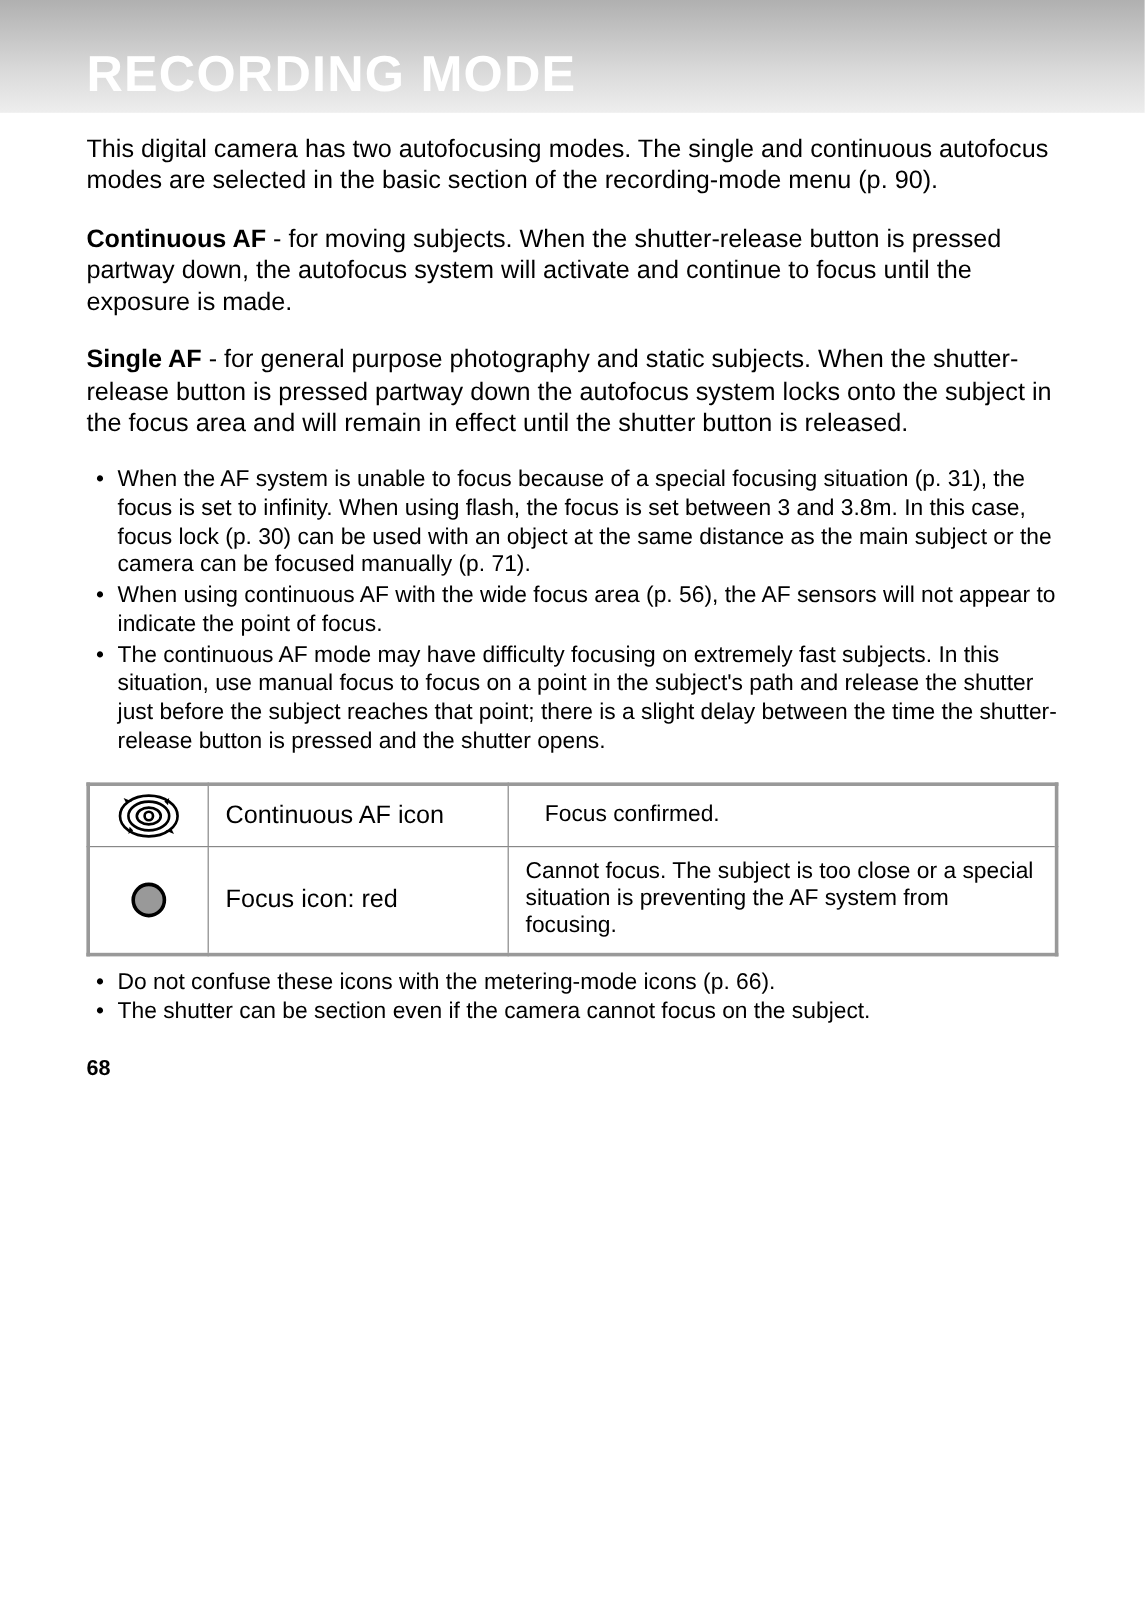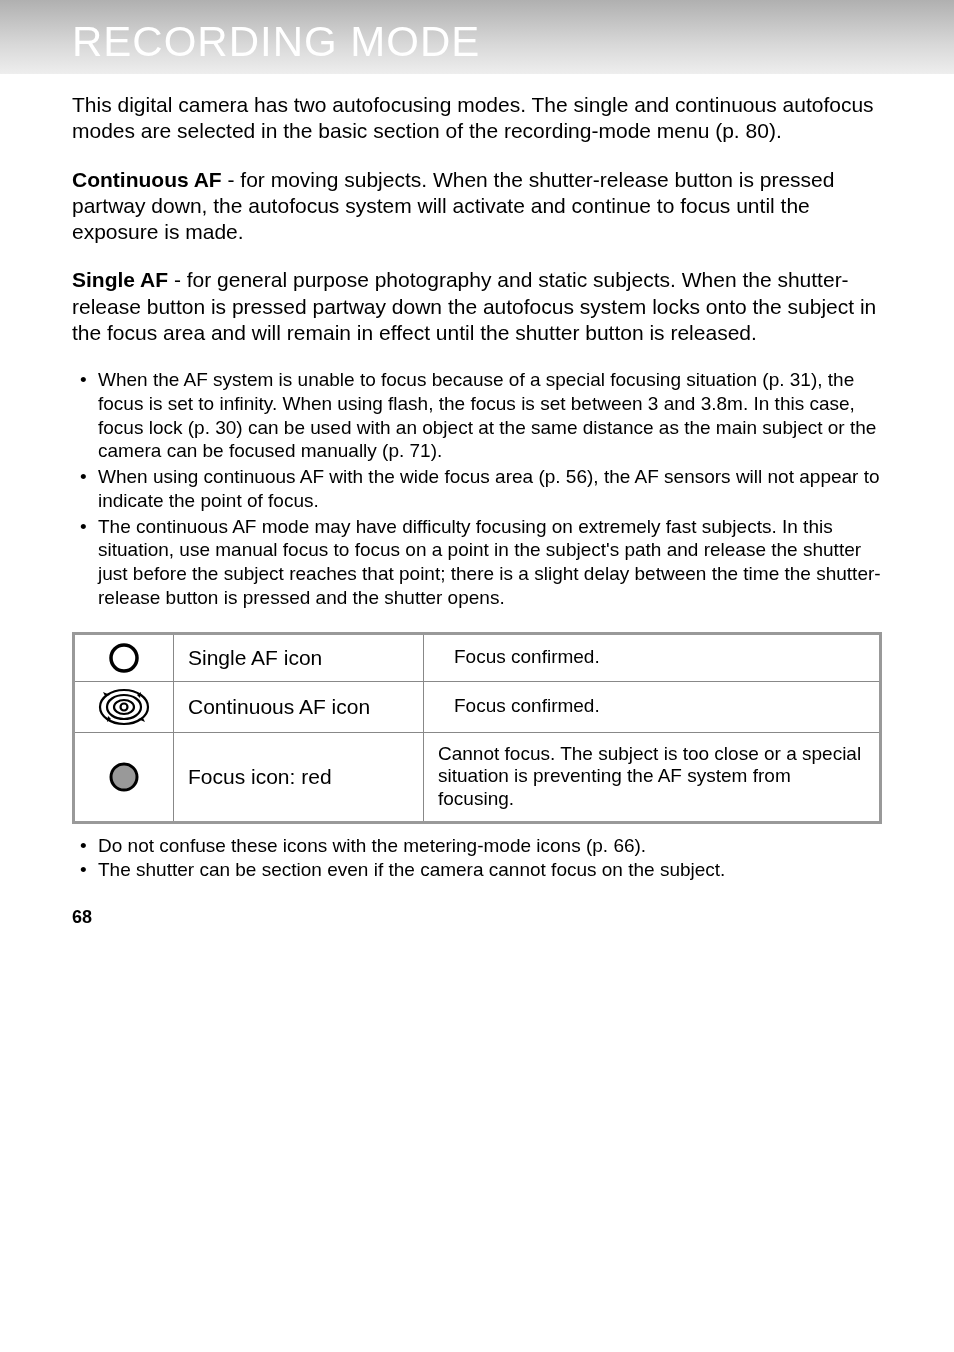--- a/index.html
+++ b/index.html
@@ -9,23 +9,24 @@
       background: #fff;
       font-family: Helvetica, Arial, sans-serif;
       color: #000;
     }
     .header-band {
       background: linear-gradient(to bottom, #b0b0b0 0%, #d8d8d8 60%, #eeeeee 100%);
       padding: 18px 72px 8px 72px;
     }
     .header-band h1 {
       font-size: 42px;
-      font-weight: 400;
+      font-weight: 700;
       letter-spacing: 1px;
       color: #fff;
+      margin-top: 20px;
     }
     .content {
       padding: 18px 72px 0 72px;
     }
     .section-title {
       font-size: 26px;
       font-weight: 400;
       letter-spacing: 0.5px;
       margin-bottom: 4px;
     }
@@ -106,47 +107,38 @@
 </head>
 <body>
 
 <div class="header-band">
   <h1>RECORDING MODE</h1>
 </div>
 
 <div class="content">
 
 
-  <p class="body-text">This digital camera has two autofocusing modes. The single and continuous autofocus modes are selected in the basic section of the recording-mode menu (p. 80).</p>
+  <p class="body-text">This digital camera has two autofocusing modes. The single and continuous autofocus modes are selected in the basic section of the recording-mode menu (p. 90).</p>
 
   <p class="body-text">
     <b>Continuous AF</b><span> - for moving subjects. When the shutter-release button is pressed partway down, the autofocus system will activate and continue to focus until the exposure is made.</span>
   </p>
 
   <p class="body-text">
     <b>Single AF</b><span> - for general purpose photography and static subjects. When the shutter-release button is pressed partway down the autofocus system locks onto the subject in the focus area and will remain in effect until the shutter button is released.</span>
   </p>
 
   <ul class="bullet-list">
     <li>When the AF system is unable to focus because of a special focusing situation (p. 31), the focus is set to infinity. When using flash, the focus is set between 3 and 3.8m. In this case, focus lock (p. 30) can be used with an object at the same distance as the main subject or the camera can be focused manually (p. 71).</li>
     <li>When using continuous AF with the wide focus area (p. 56), the AF sensors will not appear to indicate the point of focus.</li>
     <li>The continuous AF mode may have difficulty focusing on extremely fast subjects. In this situation, use manual focus to focus on a point in the subject's path and release the shutter just before the subject reaches that point; there is a slight delay between the time the shutter-release button is pressed and the shutter opens.</li>
   </ul>
 
   <table class="focus-table">
     <tbody>
-        <tr>
-      <td class="icon-cell">
-        <svg width="34" height="34" viewBox="0 0 34 34">
-          <circle cx="17" cy="17" r="13" fill="none" stroke="#000" stroke-width="3.5"></circle>
-        </svg>
-      </td>
-      <td class="label-cell">Single AF icon</td>
-      <td class="desc-cell center">Focus confirmed.</td>
-    </tr>
     <tr>
       <td class="icon-cell">
         <svg width="52" height="38" viewBox="0 0 52 38">
           <ellipse cx="26" cy="19" rx="24" ry="17" fill="none" stroke="#000" stroke-width="2.2"></ellipse>
           <ellipse cx="26" cy="19" rx="17" ry="12" fill="none" stroke="#000" stroke-width="2.2"></ellipse>
           <ellipse cx="26" cy="19" rx="10" ry="7" fill="none" stroke="#000" stroke-width="2.2"></ellipse>
           <circle cx="26" cy="19" r="3.5" fill="none" stroke="#000" stroke-width="2.2"></circle>
           <path d="M 7 8 L 5 4 L 12 7 Z" fill="#000"></path>
           <path d="M 45 30 L 47 34 L 40 31 Z" fill="#000"></path>
           <path d="M 13 31 L 9 34 L 10 28 Z" fill="#000"></path>

